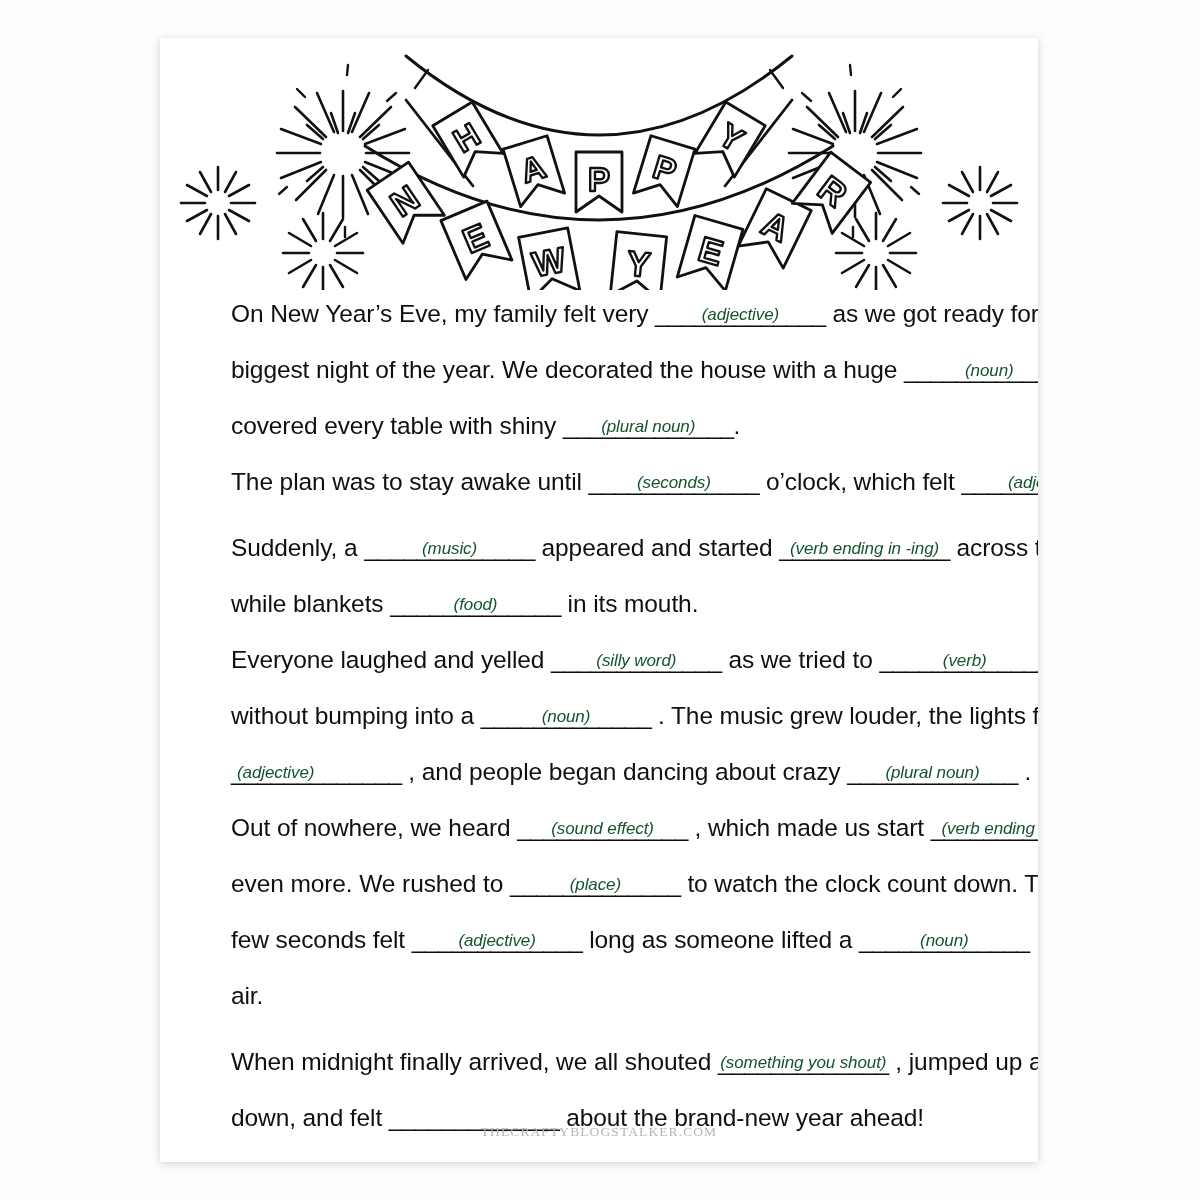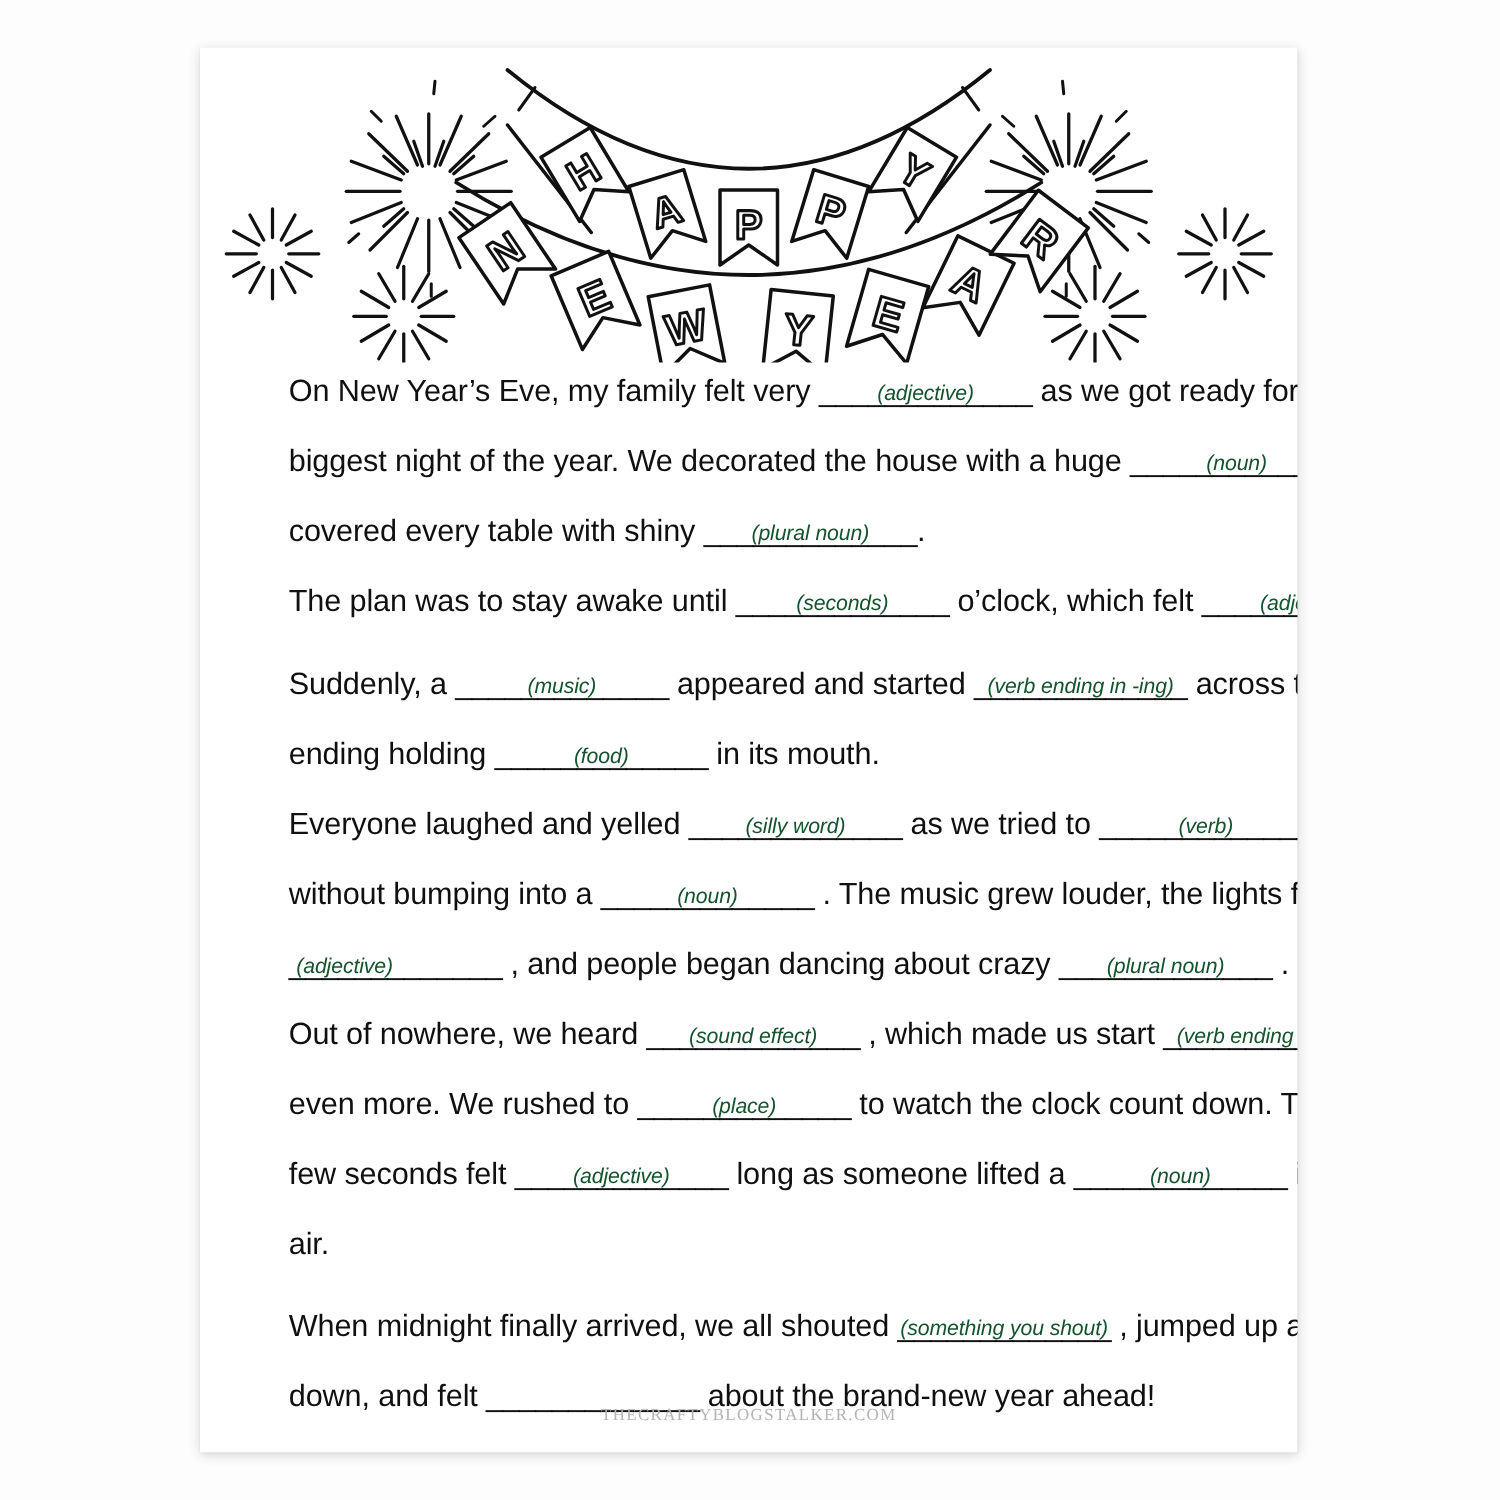--- a/index.html
+++ b/index.html
@@ -310,21 +310,21 @@
 
     <div class="worksheet" id="worksheet">
         <div class="para">
           <div class="line"><span>On New Year’s Eve, my family felt very </span><span class="slot"><span class="rule">_____________</span><span class="hint">(adjective)</span></span><span> as we got ready for the</span></div>
           <div class="line"><span>biggest night of the year. We decorated the house with a huge </span><span class="slot"><span class="rule">_____________</span><span class="hint">(noun)</span></span></div>
           <div class="line"><span>covered every table with shiny </span><span class="slot"><span class="rule">_____________</span><span class="hint">(plural noun)</span></span><span>.</span></div>
           <div class="line"><span>The plan was to stay awake until </span><span class="slot"><span class="rule">_____________</span><span class="hint">(seconds)</span></span><span> o’clock, which felt </span><span class="slot"><span class="rule">_____________</span><span class="hint">(adjective)</span></span></div>
         </div>
         <div class="para">
           <div class="line"><span>Suddenly, a </span><span class="slot"><span class="rule">_____________</span><span class="hint">(music)</span></span><span> appeared and started </span><span class="slot"><span class="rule">_____________</span><span class="hint">(verb ending in -ing)</span></span><span> across the room</span></div>
-          <div class="line"><span>ending holding </span><span class="slot"><span class="rule">_____________</span><span class="hint">(food)</span></span><span> in its mouth.</span></div>
+          <div class="line"><span>while blankets </span><span class="slot"><span class="rule">_____________</span><span class="hint">(food)</span></span><span> in its mouth.</span></div>
           <div class="line"><span>Everyone laughed and yelled </span><span class="slot"><span class="rule">_____________</span><span class="hint">(silly word)</span></span><span>  as we tried to </span><span class="slot"><span class="rule">_____________</span><span class="hint">(verb)</span></span></div>
           <div class="line"><span>without bumping into a </span><span class="slot"><span class="rule">_____________</span><span class="hint">(noun)</span></span><span> . The music grew louder, the lights felt</span></div>
           <div class="line"><span class="slot hint-left"><span class="rule">_____________</span><span class="hint">(adjective)</span></span><span> , and people began dancing about crazy </span><span class="slot"><span class="rule">_____________</span><span class="hint">(plural noun)</span></span><span> .</span></div>
           <div class="line"><span>Out of nowhere, we heard </span><span class="slot"><span class="rule">_____________</span><span class="hint">(sound effect)</span></span><span> , which made us start </span><span class="slot"><span class="rule">_____________</span><span class="hint">(verb ending in -ing)</span></span></div>
           <div class="line"><span>even more. We rushed to </span><span class="slot"><span class="rule">_____________</span><span class="hint">(place)</span></span><span> to watch the clock count down. The last</span></div>
           <div class="line"><span>few seconds felt </span><span class="slot"><span class="rule">_____________</span><span class="hint">(adjective)</span></span><span> long as someone lifted a </span><span class="slot"><span class="rule">_____________</span><span class="hint">(noun)</span></span><span> into the</span></div>
           <div class="line"><span>air.</span></div>
         </div>
         <div class="para tight">
           <div class="line"><span>When midnight finally arrived, we all shouted </span><span class="slot"><span class="rule">_____________</span><span class="hint">(something you shout)</span></span><span> , jumped up and</span></div>

